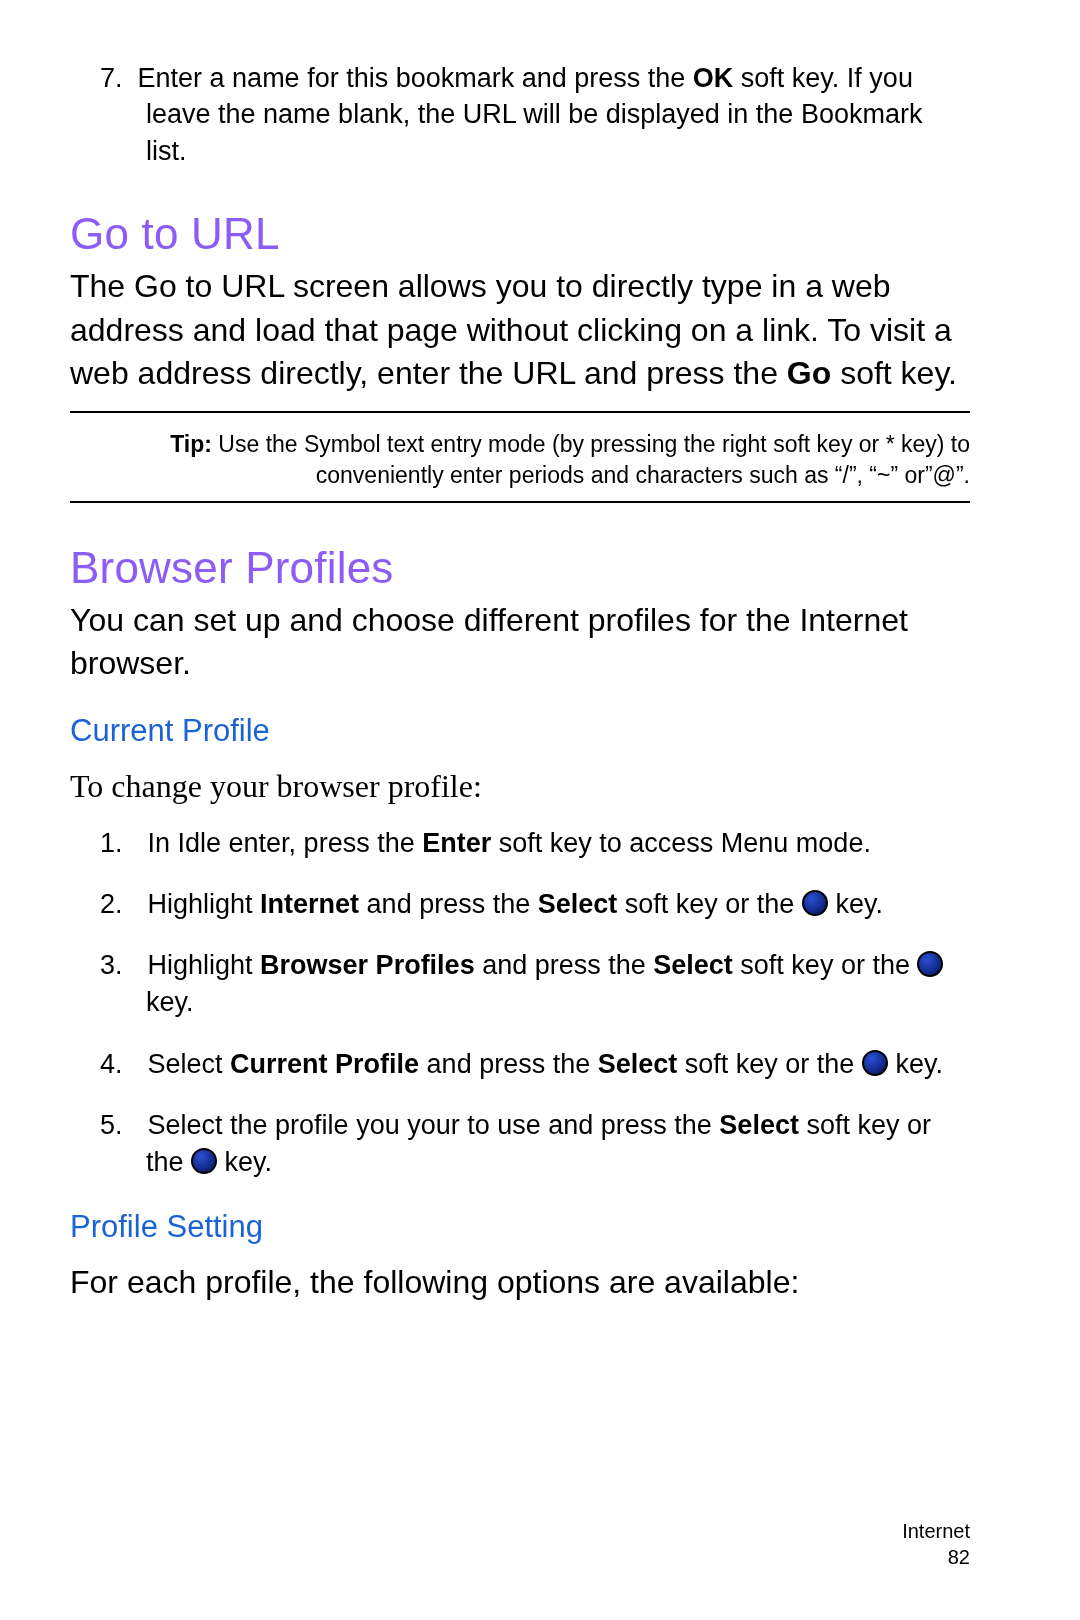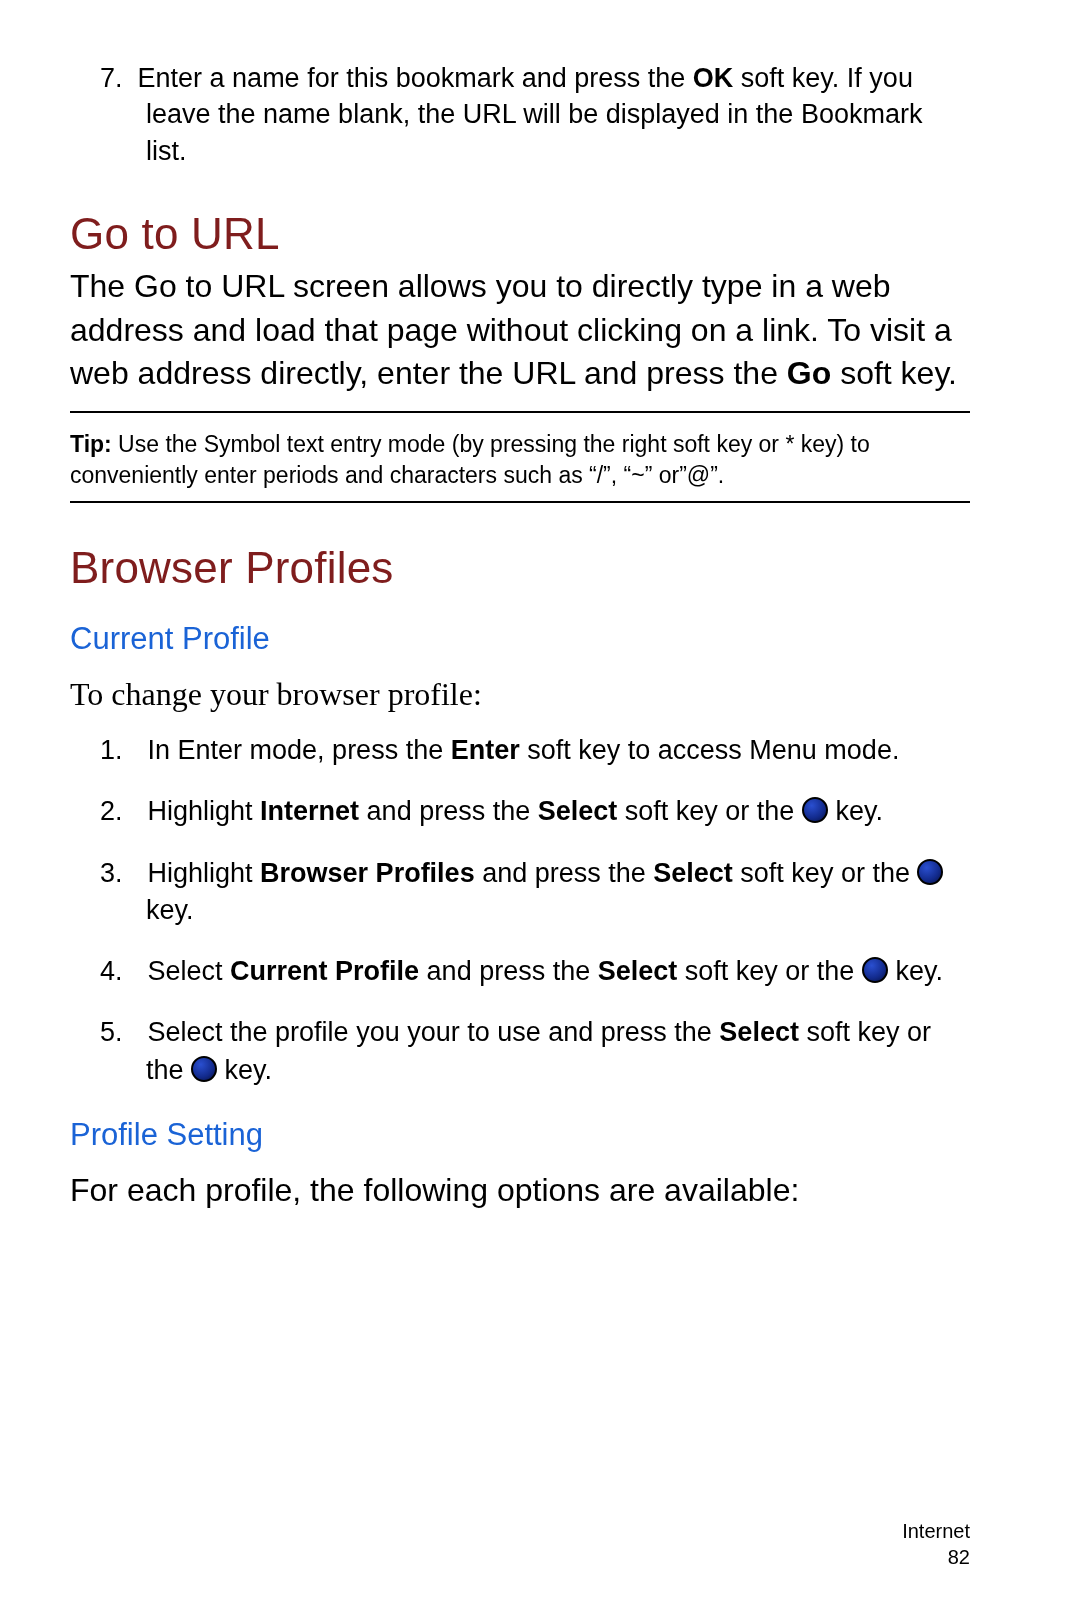--- a/index.html
+++ b/index.html
@@ -20,40 +20,41 @@
   }
   .step7 {
     font-size: 27px;
     line-height: 1.35;
     margin: 0 0 40px 0;
     padding-left: 46px;
     text-indent: -46px;
     margin-left: 30px;
   }
   h1.section {
-    color: #7f1d1d;
+    color: #8b5cf6;
     font-weight: 400;
     font-size: 44px;
     margin: 30px 0 6px 0;
     letter-spacing: 0.2px;
   }
   p.body {
     font-size: 32px;
     line-height: 1.35;
     margin: 0 0 16px 0;
   }
   .rule {
     border: 0;
     border-top: 2px solid #000;
     margin: 10px 0 16px 0;
   }
   .tip {
     font-size: 23px;
     line-height: 1.35;
     margin: 8px 0 6px 0;
+    text-align: right;
   }
   h2.sub {
     color: #1a63d6;
     font-weight: 400;
     font-size: 31px;
     margin: 28px 0 16px 0;
   }
   ol.steps {
     list-style: none;
     counter-reset: item;
@@ -109,27 +110,28 @@
     <span>The Go to URL screen allows you to directly type in a web address and load that page without clicking on a link. To visit a web address directly, enter the URL and press the </span><b>Go</b><span> soft key.</span>
   </p>
 
   <hr class="rule">
   <p class="tip">
     <b>Tip:</b><span> Use the Symbol text entry mode (by pressing the right soft key or * key) to conveniently enter periods and characters such as “/”, “~” or”@”.</span>
   </p>
   <hr class="rule">
 
   <h1 class="section" style="margin-top:40px;">Browser Profiles</h1>
+  <p class="body">You can set up and choose different profiles for the Internet browser.</p>
 
   <h2 class="sub">Current Profile</h2>
   <p class="body" style="margin-top:10px;font-family:Liberation Serif, serif;">To change your browser profile:</p>
 
   <ol class="steps">
     <li>
-      <span>In Enter mode, press the </span><b>Enter</b><span> soft key to access Menu mode.</span>
+      <span>In Idle enter, press the </span><b>Enter</b><span> soft key to access Menu mode.</span>
     </li>
     <li>
       <span>Highlight </span><b>Internet</b><span> and press the </span><b>Select</b><span> soft key or the </span><span class="circle-key"></span><span> key.</span>
     </li>
     <li>
       <span>Highlight </span><b>Browser Profiles</b><span> and press the </span><b>Select</b><span> soft key or the </span><span class="circle-key"></span><span> key.</span>
     </li>
     <li>
       <span>Select </span><b>Current Profile</b><span> and press the </span><b>Select</b><span> soft key or the </span><span class="circle-key"></span><span> key.</span>
     </li>

